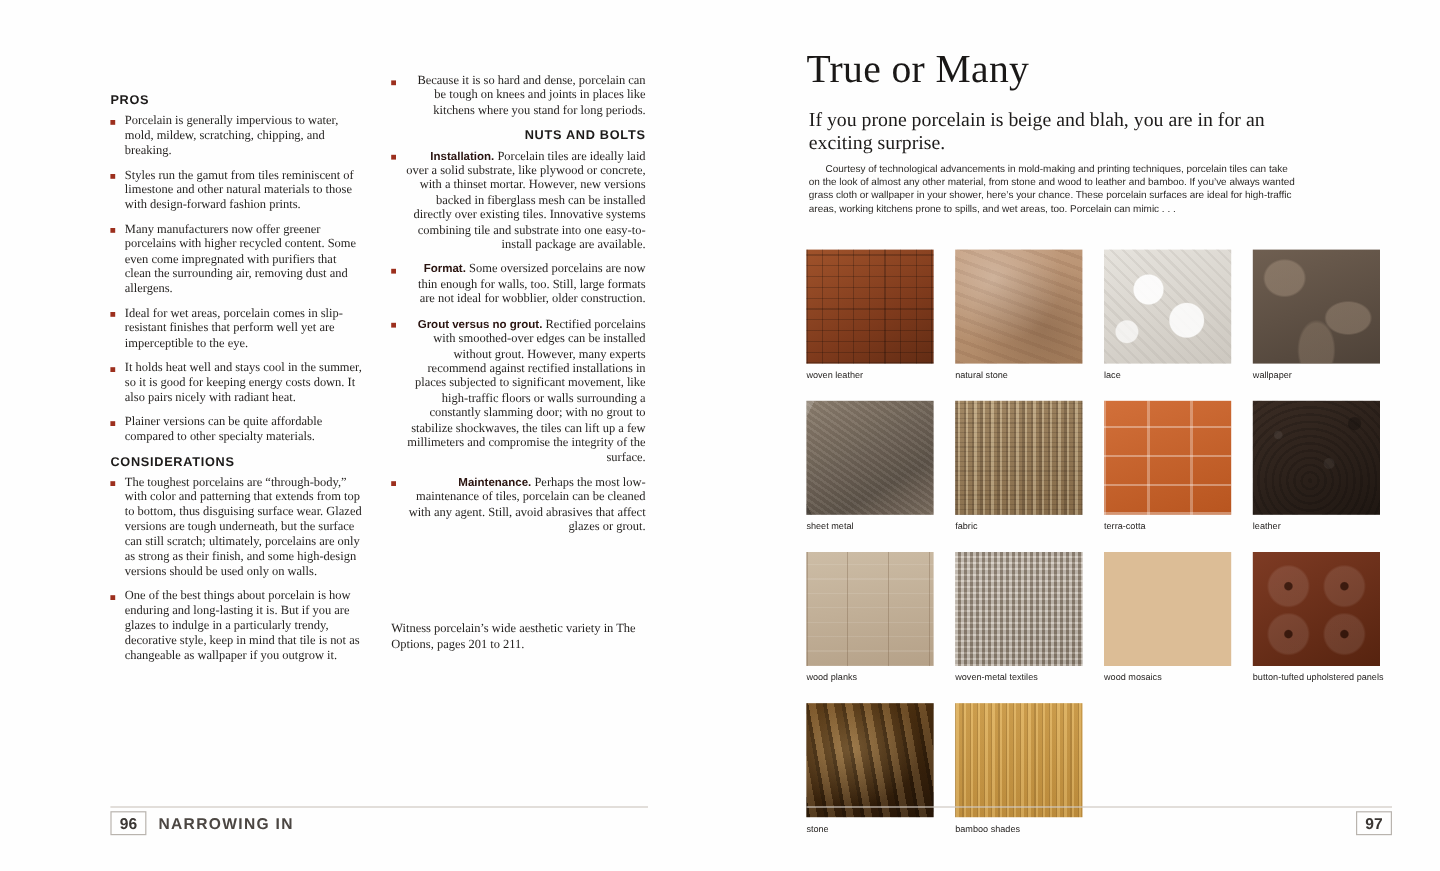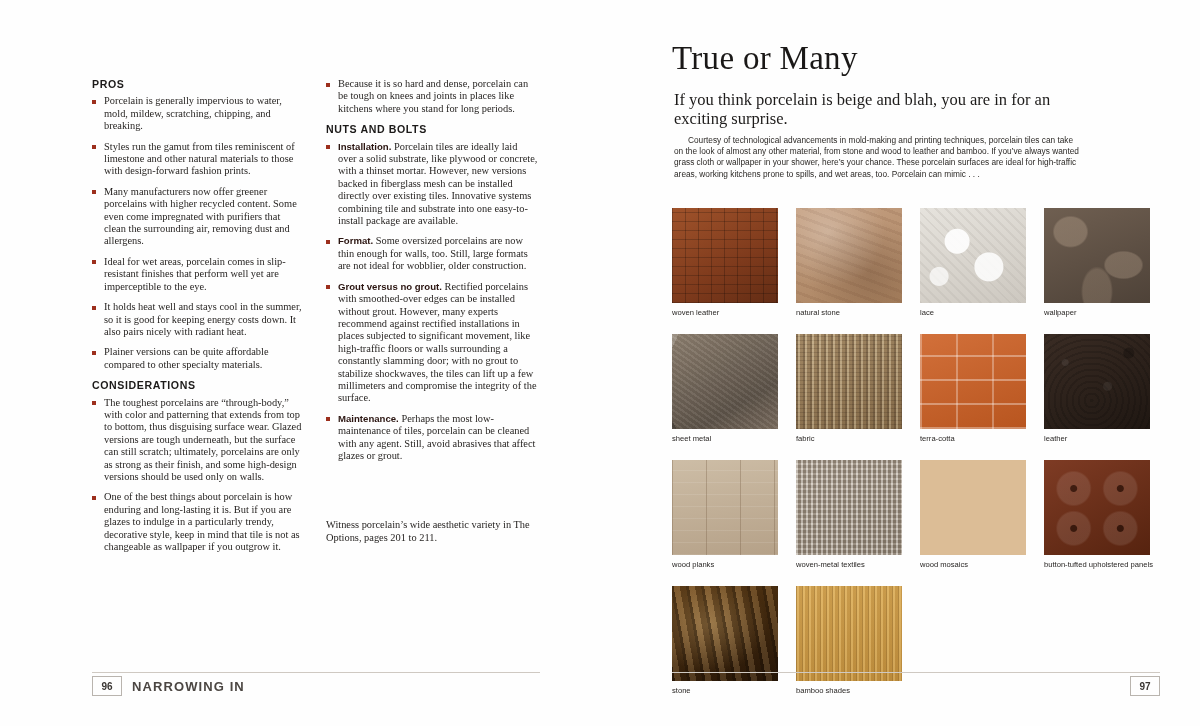--- a/index.html
+++ b/index.html
@@ -24,21 +24,21 @@
   }
   .col {
     position: absolute;
     font-family: "Liberation Serif", serif;
     font-size: 10.4px;
     line-height: 12.4px;
     color: #221f1d;
     text-align: left;
   }
   .col-1 { left: 92px; top: 78px; width: 210px; }
-  .col-2 { left: 326px; top: 78px; width: 212px; }
+  .col-2 { left: 326px; top: 62px; width: 212px; text-align: right; }
 
   .sec-head {
     font-family: "Liberation Sans", sans-serif;
     font-weight: bold;
     font-size: 10.6px;
     letter-spacing: 0.6px;
     color: #1c1a19;
     margin: 0 0 5px 0;
   }
   .sec-head.spaced { margin-top: 4px; }
@@ -75,21 +75,21 @@
   .footer-left {
     position: absolute;
     left: 92px; top: 676px;
     display: flex; align-items: center; gap: 10px;
   }
   .folio-box {
     width: 30px; height: 20px;
     border: 0.8px solid #b9b4ae;
     display: flex; align-items: center; justify-content: center;
     font-family: "Liberation Sans", sans-serif;
-    font-size: 10px;
+    font-size: 13px;
     font-weight: bold;
     color: #3a3633;
   }
   .running-head {
     font-family: "Liberation Sans", sans-serif;
     font-size: 13px;
     letter-spacing: 1.1px;
     color: #4b4642;
     font-weight: bold;
   }
@@ -303,21 +303,21 @@
 
     <div class="footer-rule-left"></div>
     <div class="footer-left">
       <div class="folio-box">96</div>
       <div class="running-head">NARROWING IN</div>
     </div>
   </div>
 
   <div class="right-page">
     <div class="title">True or Many</div>
-    <div class="deck">If you think porcelain is beige and blah, you are in for an exciting surprise.</div>
+    <div class="deck">If you prone porcelain is beige and blah, you are in for an exciting surprise.</div>
     <div class="intro">Courtesy of technological advancements in mold-making and printing techniques, porcelain tiles can take on the look of almost any other material, from stone and wood to leather and bamboo. If you’ve always wanted grass cloth or wallpaper in your shower, here’s your chance. These porcelain surfaces are ideal for high-traffic areas, working kitchens prone to spills, and wet areas, too. Porcelain can mimic . . .</div>
 
     <div class="grid">
       <div class="cell">
         <div class="swatch sw-woven-leather"></div>
         <div class="caption">woven leather</div>
       </div>
       <div class="cell">
         <div class="swatch sw-natural-stone"></div>
         <div class="caption">natural stone</div>

